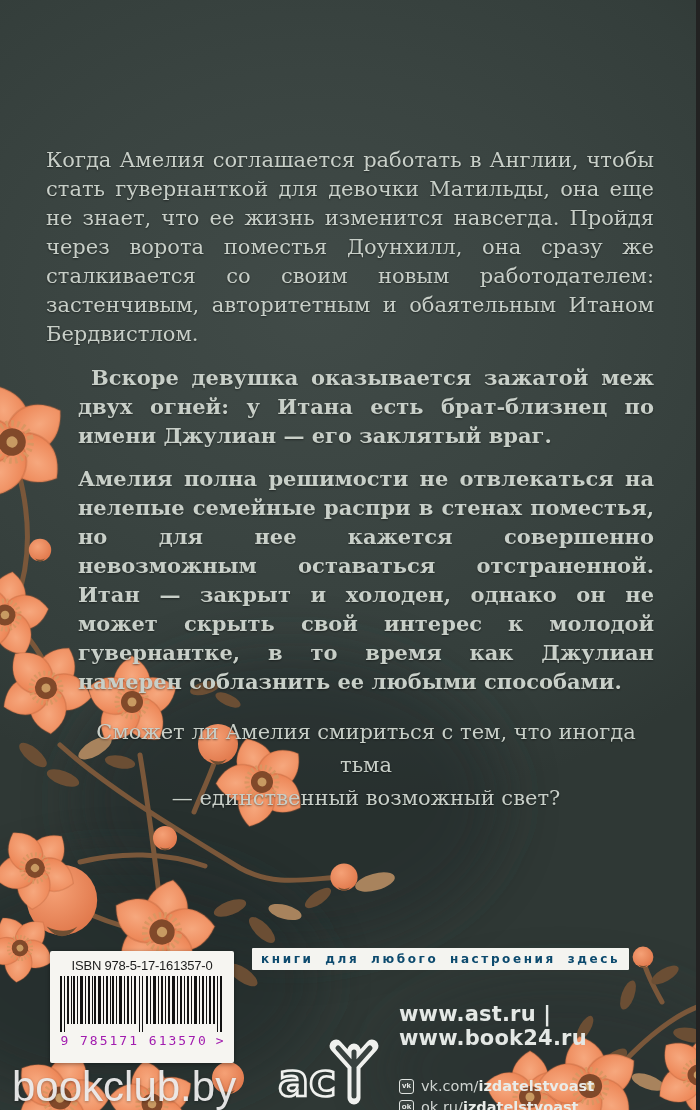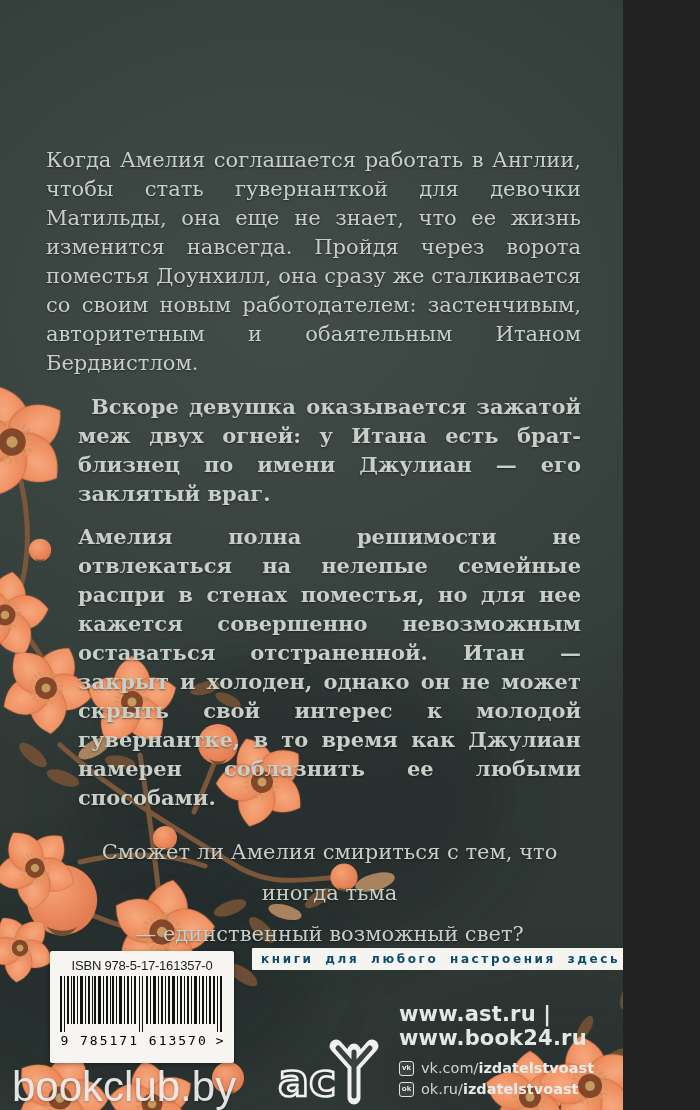--- a/index.html
+++ b/index.html
@@ -1,57 +1,56 @@
 <!DOCTYPE html>
 <html><head>
 <meta charset="utf-8">
 <style>
   html,body{margin:0;padding:0;background:#222;}
   .cover{
-    position:relative;width:600px;height:1110px;overflow:hidden;
+    position:relative;width:696px;height:1110px;overflow:hidden;
     background:radial-gradient(ellipse 600px 500px at 45% 28%, #414b48 0%, #3a4441 48%, #343e3b 82%, #2f3835 100%);
     font-family:"DejaVu Serif", serif;
-    padding-left:23px;
   }
   .flora{position:absolute;left:0;top:0;width:700px;height:1110px;}
   
   .blurb{
     position:absolute;left:46px;right:42px;top:146px;
     color:#c8cfc8;font-size:21px;line-height:29px;
     text-shadow:0 1px 2px rgba(0,0,0,.45);
   }
   .blurb p{margin:0 0 14px 0;text-align:justify;}
   .blurb p.shift{margin-left:32px;font-weight:bold;}
   .blurb p.firstline-indent{text-indent:13px;}
-  .closing{margin:20px 0 0 32px;text-align:center;line-height:41px;}
+  .closing{margin:20px 0 0 32px;text-align:center;line-height:33px;}
   
   .isbn-label{
     position:absolute;left:50px;top:951px;width:184px;height:112px;
     background:#f6f5f1;border-radius:2px;box-shadow:0 1px 4px rgba(0,0,0,.4);
     text-align:center;font-family:"Liberation Sans",sans-serif;
   }
   .isbn-text{font-size:13px;color:#1c1c1c;margin-top:7px;letter-spacing:-0.2px;}
   .barcode-svg{display:block;margin:3px auto 0;}
   .digits-row{display:flex;justify-content:center;align-items:center;gap:8px;
-    font-family:"DejaVu Sans Mono",monospace;font-size:13px;color:#000000;margin-top:1px;}
+    font-family:"DejaVu Sans Mono",monospace;font-size:13px;color:#a21caf;margin-top:1px;}
   .digits-row .digits{letter-spacing:2px;}
   .tagline{
     position:absolute;left:252px;top:948px;height:22px;line-height:22px;
     background:#f4f4f0;color:#0c4a6e;padding:0 9px;white-space:nowrap;
     font-family:"DejaVu Sans",sans-serif;font-weight:bold;font-size:12px;
     letter-spacing:2.6px;word-spacing:5px;border-radius:1px;
   }
   .ast-logo{position:absolute;left:276px;top:1024px;width:116px;text-align:center;}
   .ast-group-label{
     font-family:"Liberation Sans",sans-serif;font-size:13px;letter-spacing:.6px;
     color:#d6dad7;margin-top:2px;white-space:nowrap;
   }
   .links{position:absolute;left:399px;top:1002px;font-family:"DejaVu Sans",sans-serif;}
   .sites{font-weight:bold;font-size:21px;color:#e4e8e5;letter-spacing:.2px;}
-  .social-row{display:flex;align-items:center;margin-top:10px;}
+  .social-row{display:flex;align-items:center;margin-top:28px;}
   .social-row + .social-row{margin-top:5px;}
   .sq-icon{
     width:15px;height:15px;border-radius:3px;background:#39423f;
     border:1.5px solid #dfe3e0;box-sizing:border-box;margin-right:7px;
     color:#eef1ee;font:bold 8px/12px "Liberation Sans",sans-serif;text-align:center;
   }
   .link-text{font-size:14.5px;color:#cfd4d1;}
   .link-text b{color:#e9ece9;}
   .watermark{
     position:absolute;left:12px;top:1063px;

